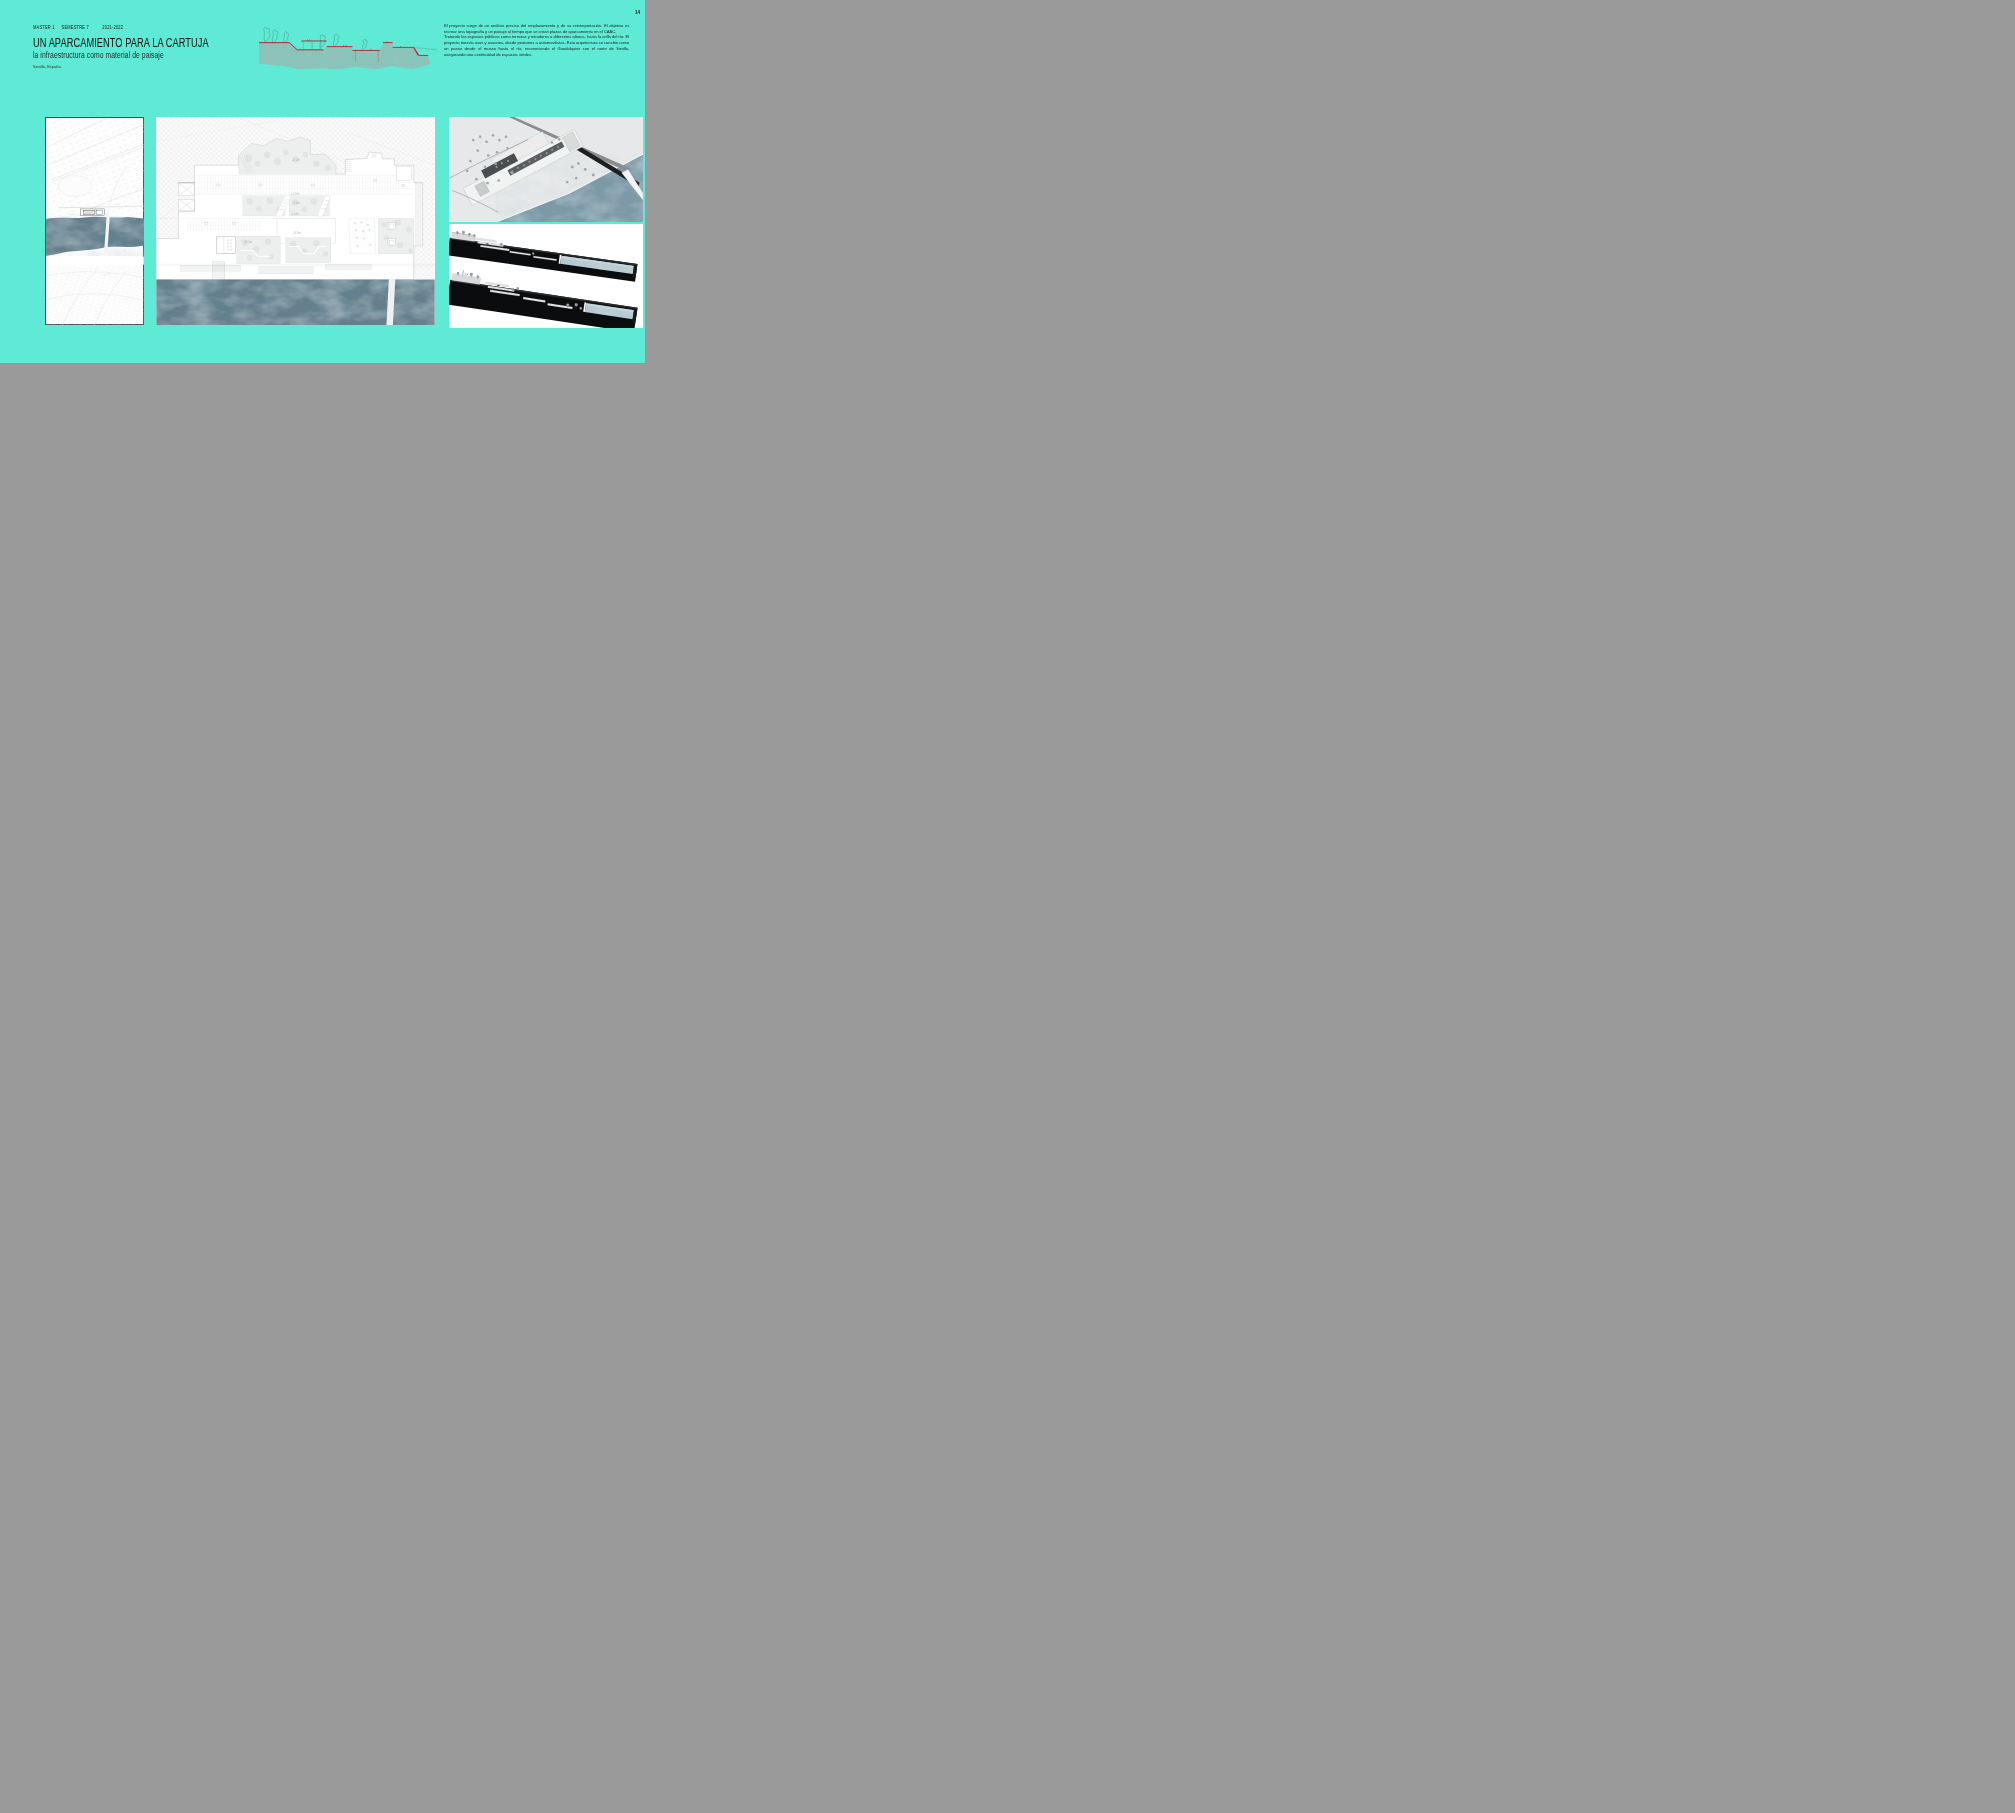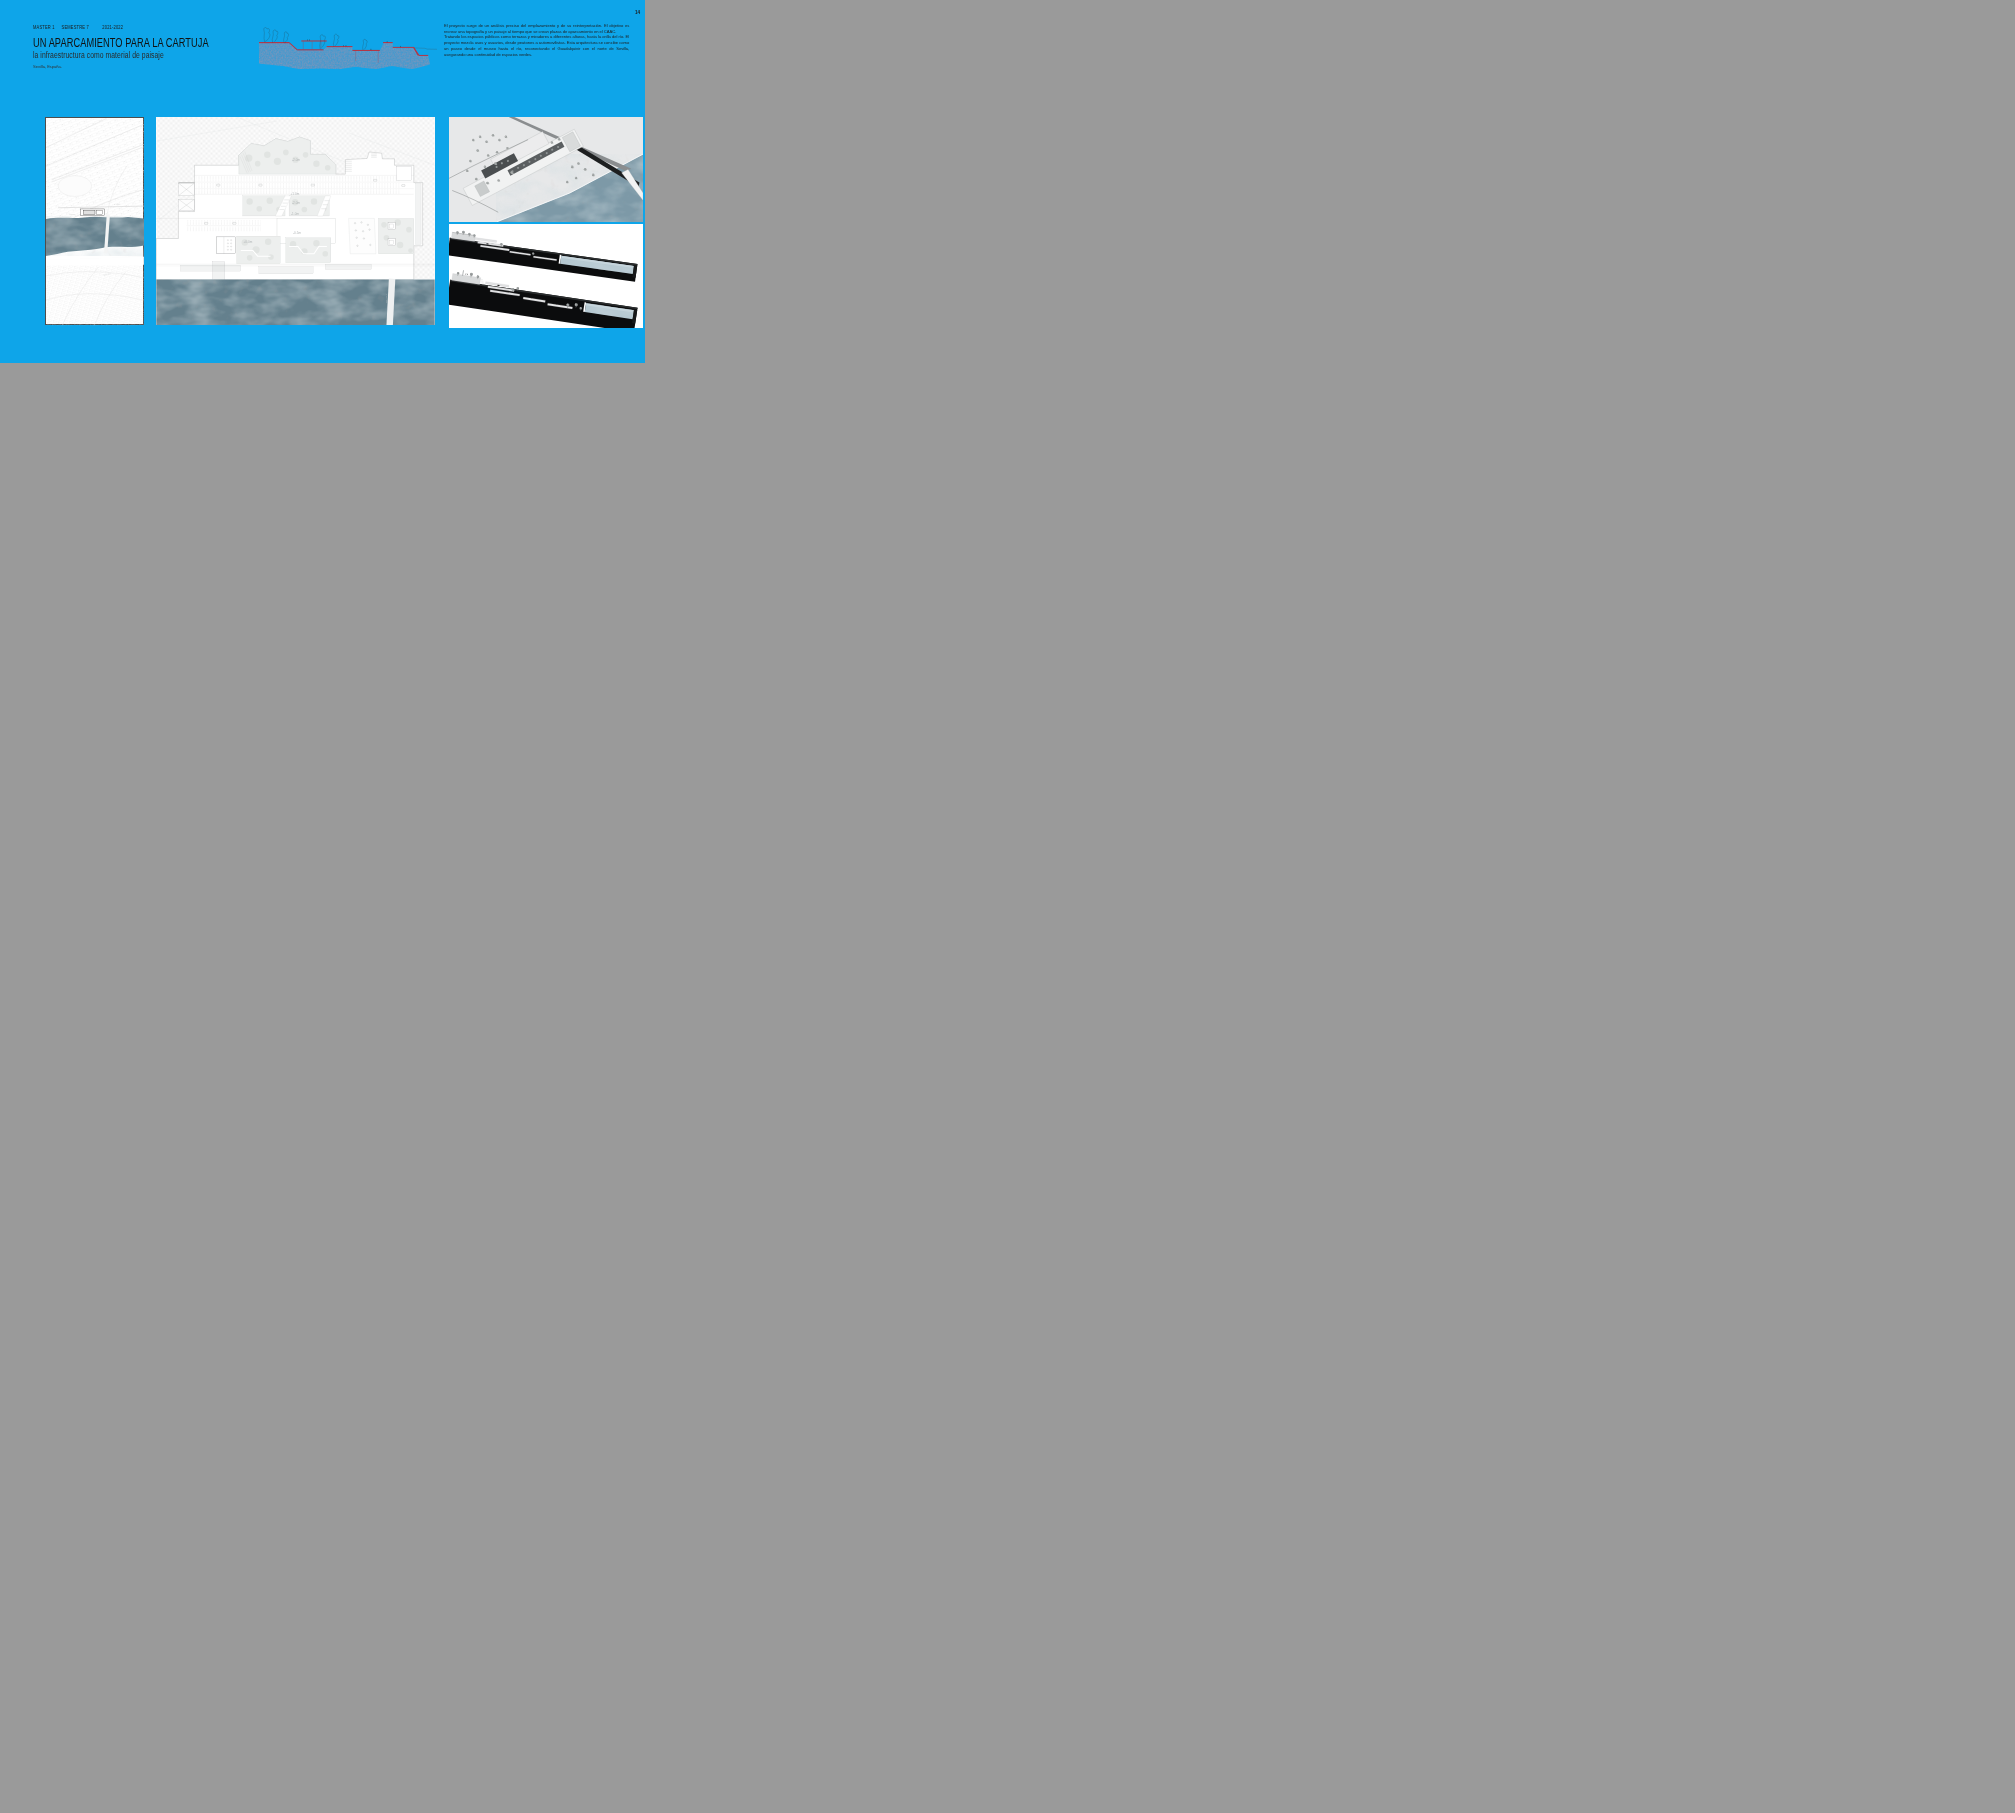--- a/index.html
+++ b/index.html
@@ -1,16 +1,16 @@
 <!DOCTYPE html>
 <html style="font-size:6.4px"><head>
 <meta charset="utf-8">
 <style>
   html,body{margin:0;padding:0;background:#9a9a9a;}
-  #sheet{position:relative;width:645px;height:363px;background:#0ea5e9;overflow:hidden;
+  #sheet{position:relative;width:645px;height:363px;background:#5eead4;overflow:hidden;
          font-family:"Liberation Sans",sans-serif;color:#1c1c1c;}
   .abs{position:absolute;}
   .cond{transform-origin:left top;}
   
   #hdr{left:33px;top:24.6px;font-size:4.6px;letter-spacing:0.2px;transform:scaleX(.88);white-space:nowrap;}
   #hdr .g1{margin-right:6.4px;} #hdr .g2{margin-right:13.7px;}
   
   #ttl{left:33px;top:36px;font-size:12px;font-weight:500;letter-spacing:0.1px;transform:scaleX(.77);white-space:nowrap;color:#111;}
   #sub{left:33px;top:49px;font-size:9.7px;font-weight:400;letter-spacing:0.1px;transform:scaleX(.70);white-space:nowrap;color:#2b2b2b;}
   #loc{left:33px;top:64px;font-size:4.4px;transform:scaleX(.92);color:#333;}

